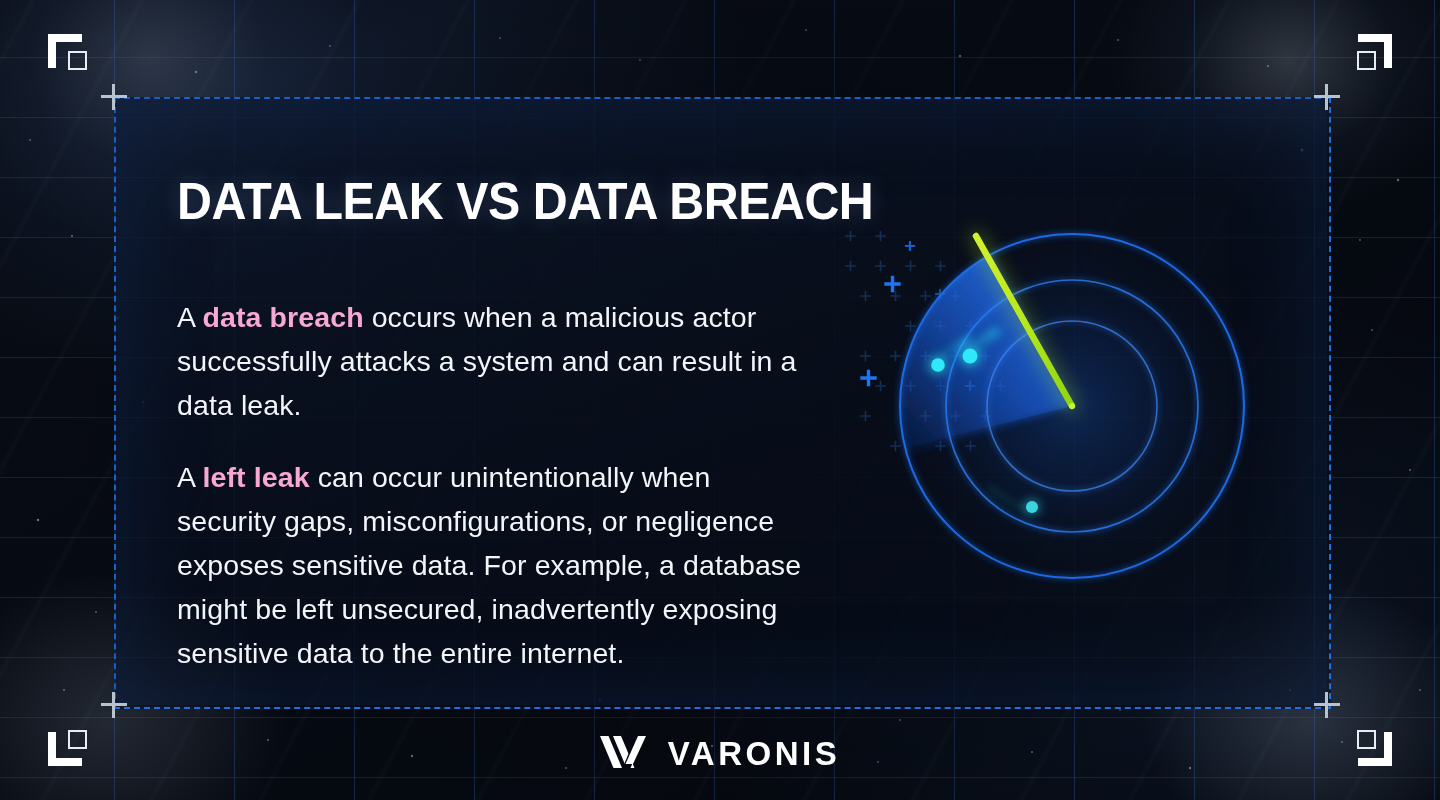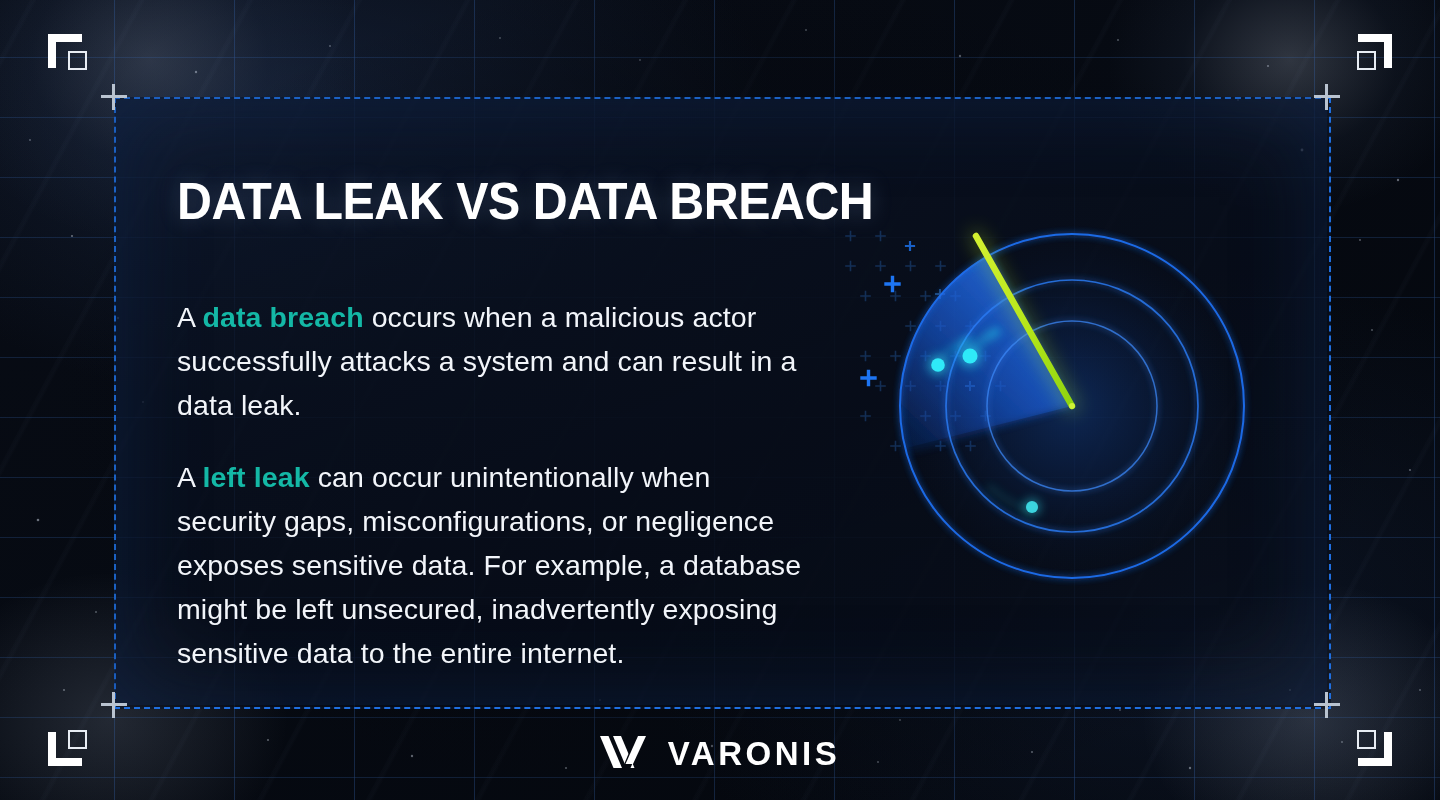--- a/index.html
+++ b/index.html
@@ -70,21 +70,21 @@
 
   
   .content{position:absolute;left:177px;top:140px;width:640px;}
   .title{font-family:"Liberation Sans Narrow","Liberation Sans",sans-serif;
     font-weight:700;font-size:52px;line-height:1.02;color:#ffffff;letter-spacing:-0.5px;
     transform:scaleX(.93);transform-origin:left center;white-space:nowrap;
     text-shadow:0 0 22px rgba(150,185,240,.22);}
   .para{color:#f2f5fa;font-size:28.5px;line-height:44px;font-weight:400;letter-spacing:.1px;}
   .para.p1{margin-top:67px;}
   .para.p2{margin-top:26px;}
-  .hl{color:#14b8a6;font-weight:700;}
+  .hl{color:#f9a8d4;font-weight:700;}
 
   
   .radar{position:absolute;left:820px;top:200px;width:480px;height:420px;}
 
   
   .logo{position:absolute;left:0;right:0;bottom:28px;display:flex;align-items:center;
     justify-content:center;gap:14px;}
   .logo-mark{width:54px;height:38px;}
   .logo-word{font-family:"Liberation Sans",sans-serif;font-size:33px;font-weight:700;
     color:#ffffff;letter-spacing:3.5px;line-height:1;}

